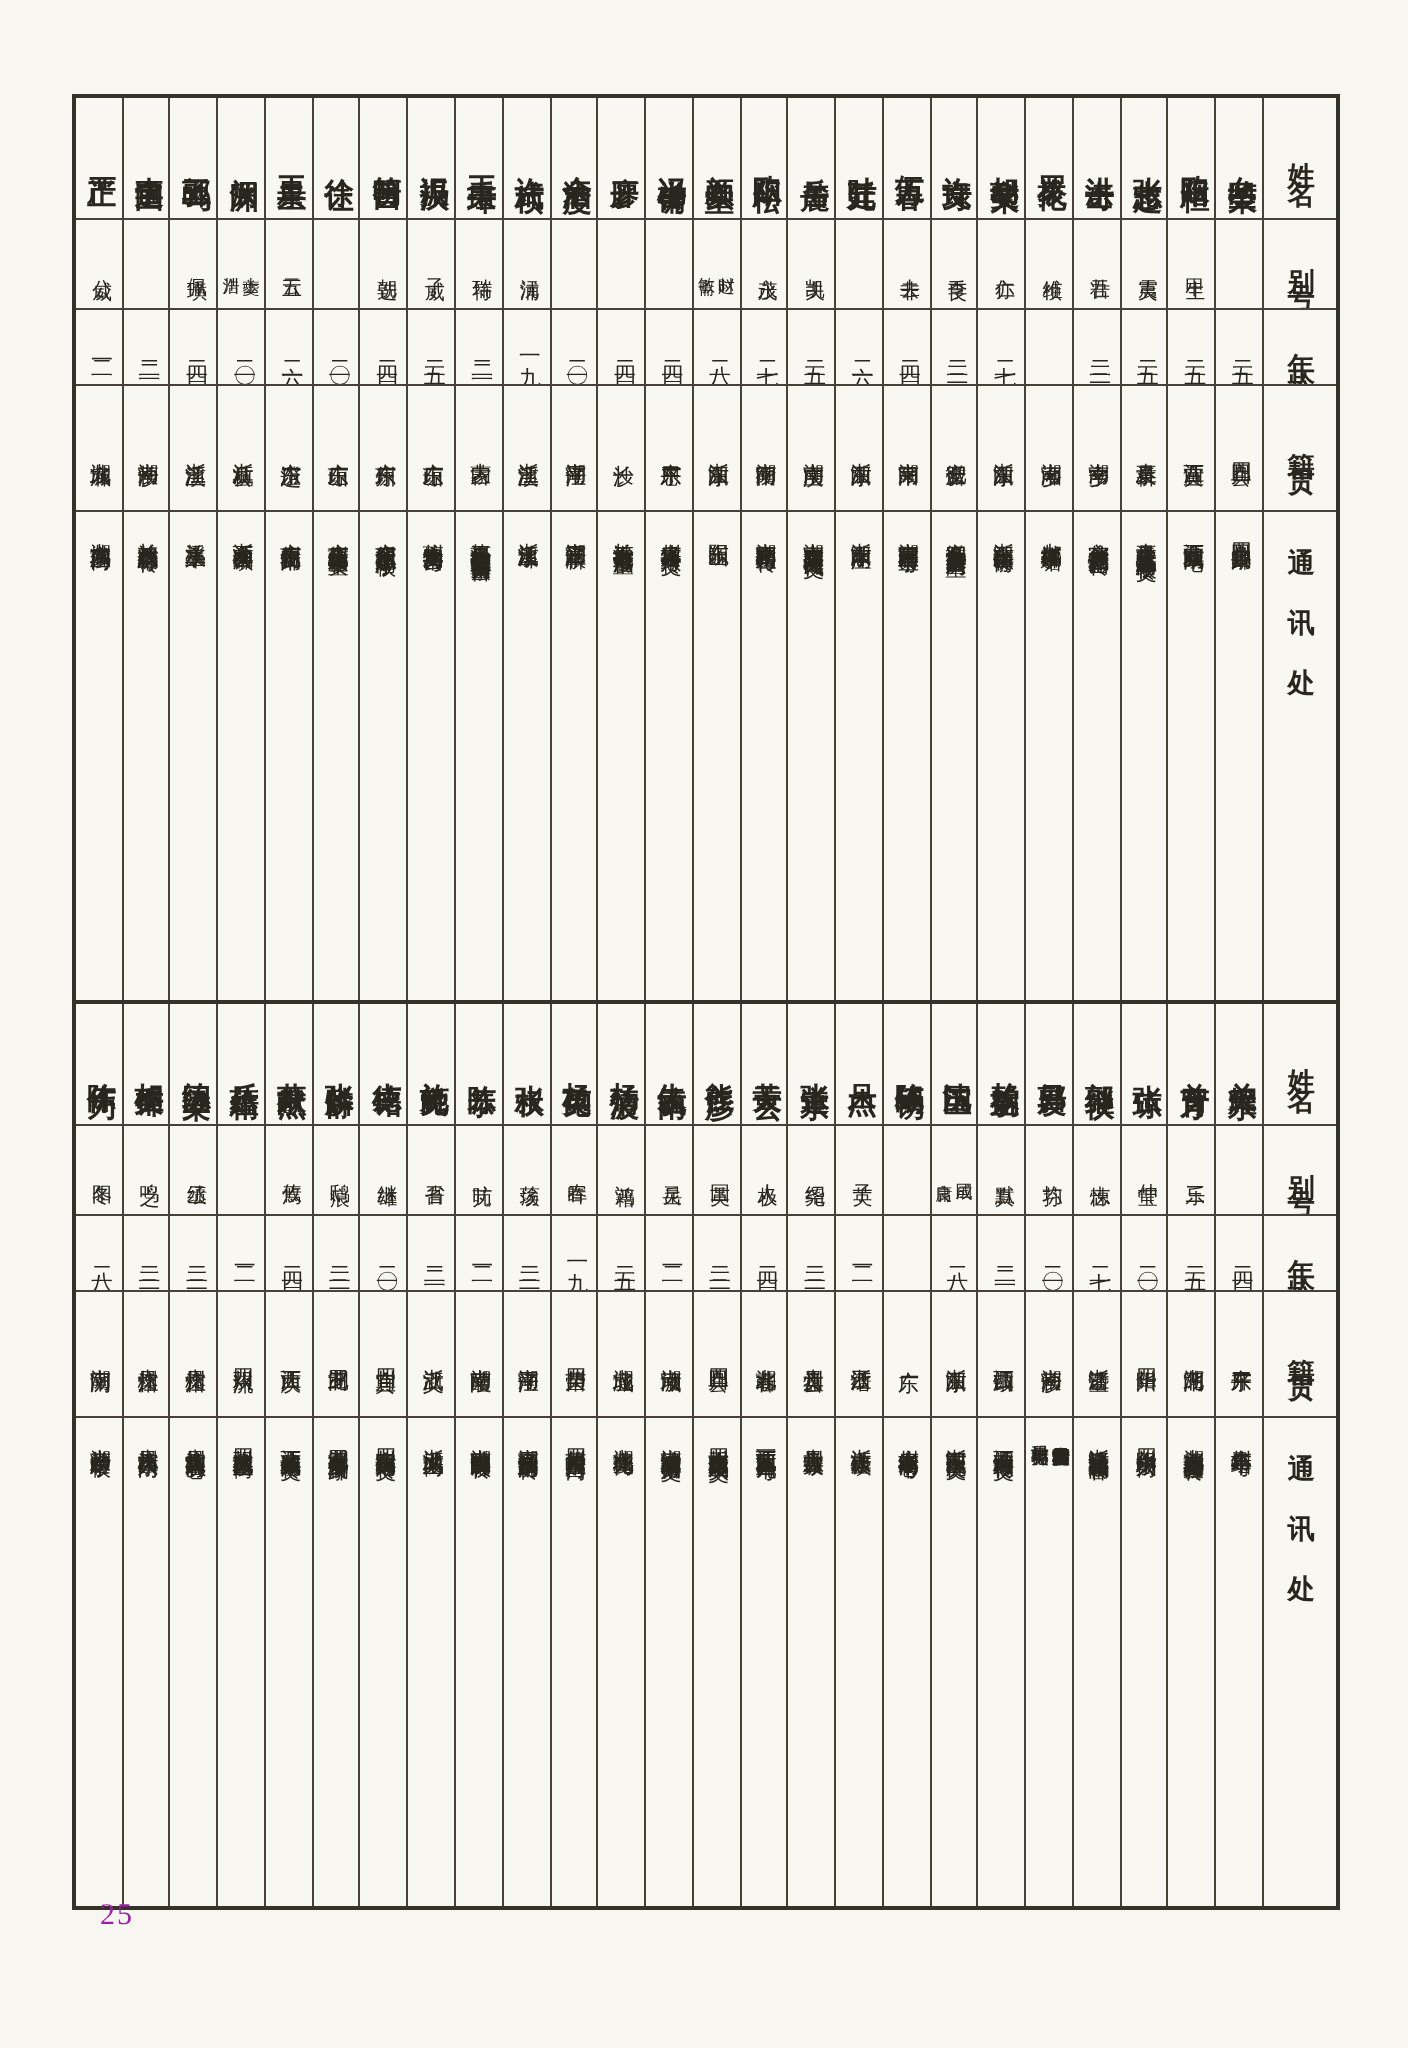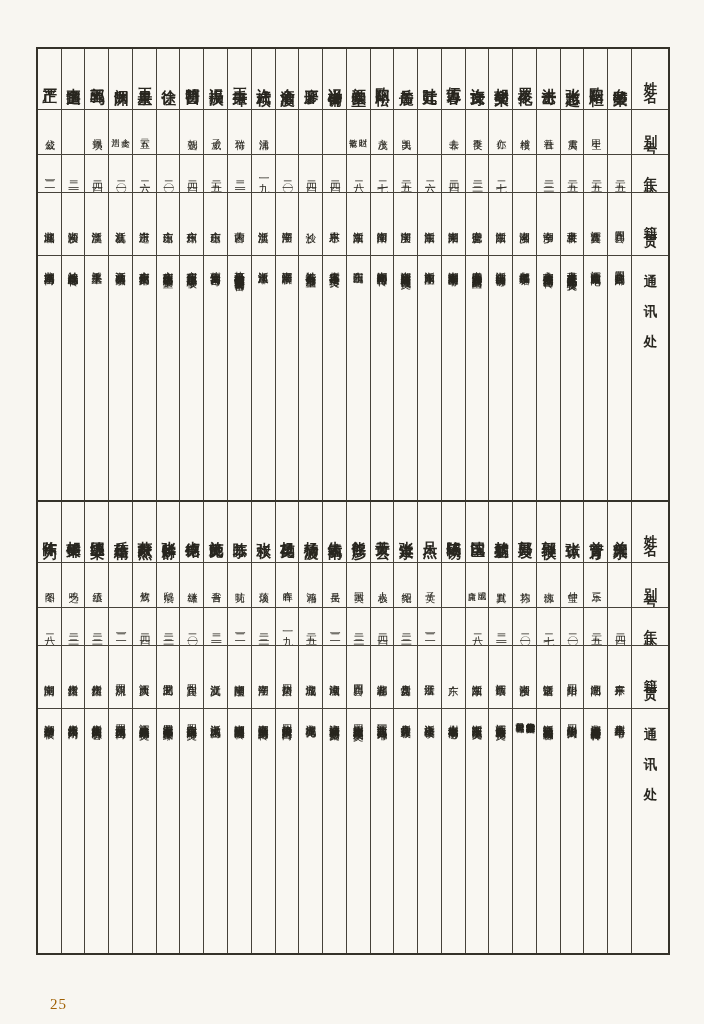--- a/index.html
+++ b/index.html
@@ -54,22 +54,22 @@
   .age{font-size:11px;letter-spacing:2px;}
   .origin{font-size:10.5px;letter-spacing:0.5px;}
   .addr{font-size:10.5px;max-height:97%;letter-spacing:0.5px;}
   .cols2{display:flex;flex-direction:row-reverse;}
   .cols2 .vtext{font-size:8.5px;letter-spacing:0;margin:0 0.5px;}
   .addr .cols2 .vtext, .cols2.addr-cols .vtext{font-size:9px;}
   .hlabel{font-weight:700;font-size:13.5px;}
   .hs2{letter-spacing:9px;}
   .hs3{letter-spacing:30px;}
   .page-number{
-    position:absolute;left:50px;top:996px;
-    font-size:15px;color:#a16207;letter-spacing:1px;
+    position:absolute;left:50px;top:950px;
+    font-size:15px;color:#a21caf;letter-spacing:1px;
   }
 </style>
 </head>
 <body>
 
 <div class="page">
   <div class="dir-table" id="dir-table">
       <div class="section">
         <div class="col header-col">
           <div class="cell r-name">

